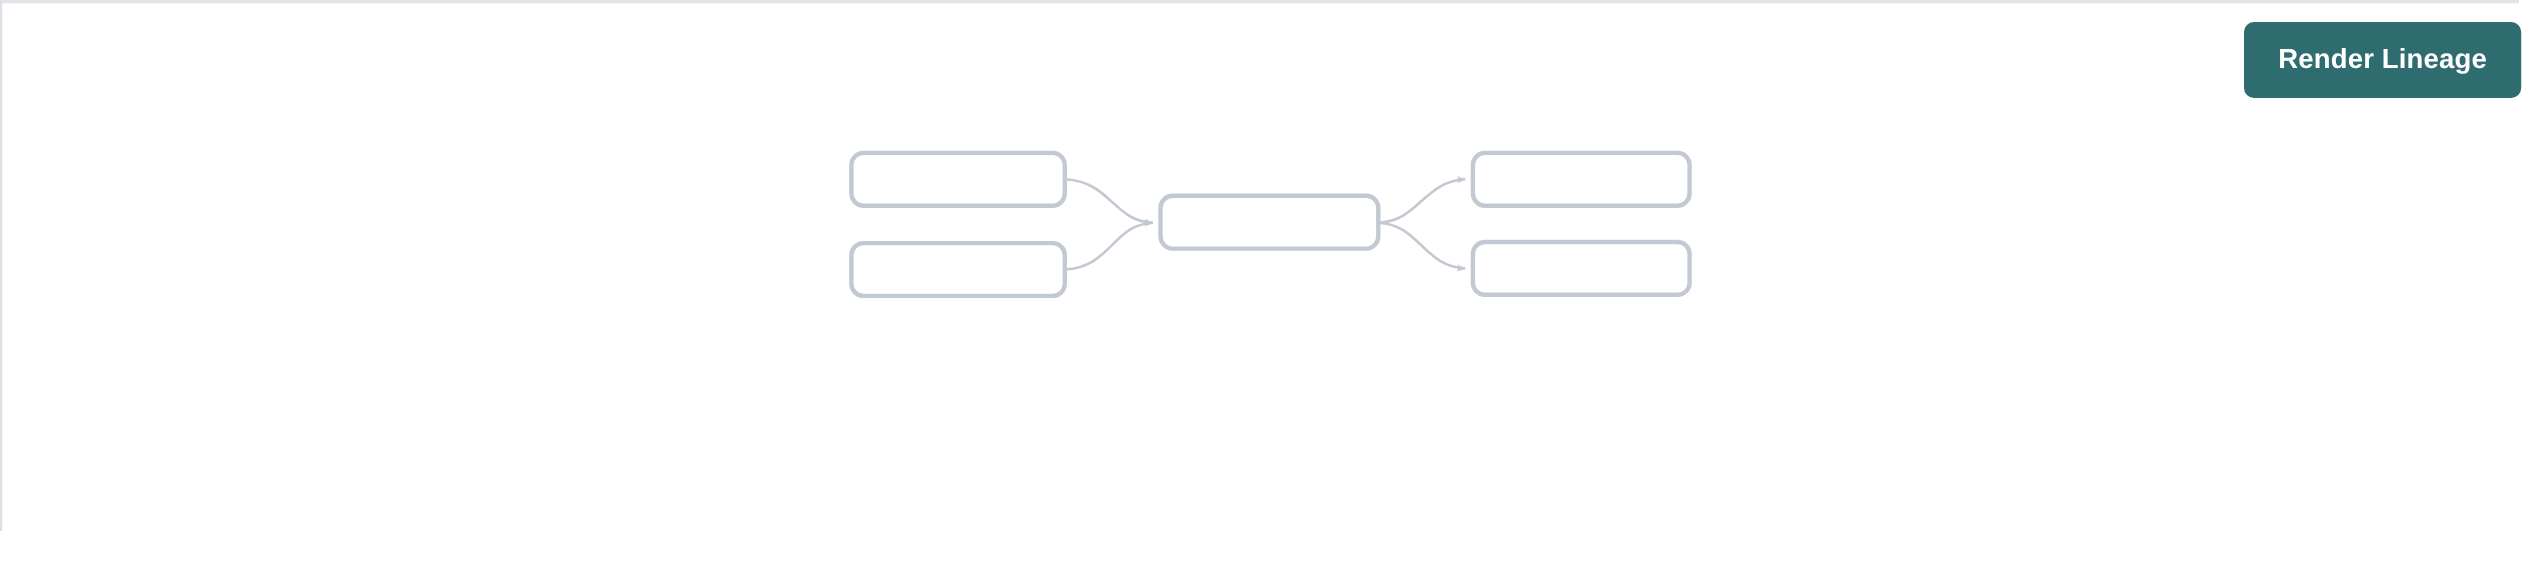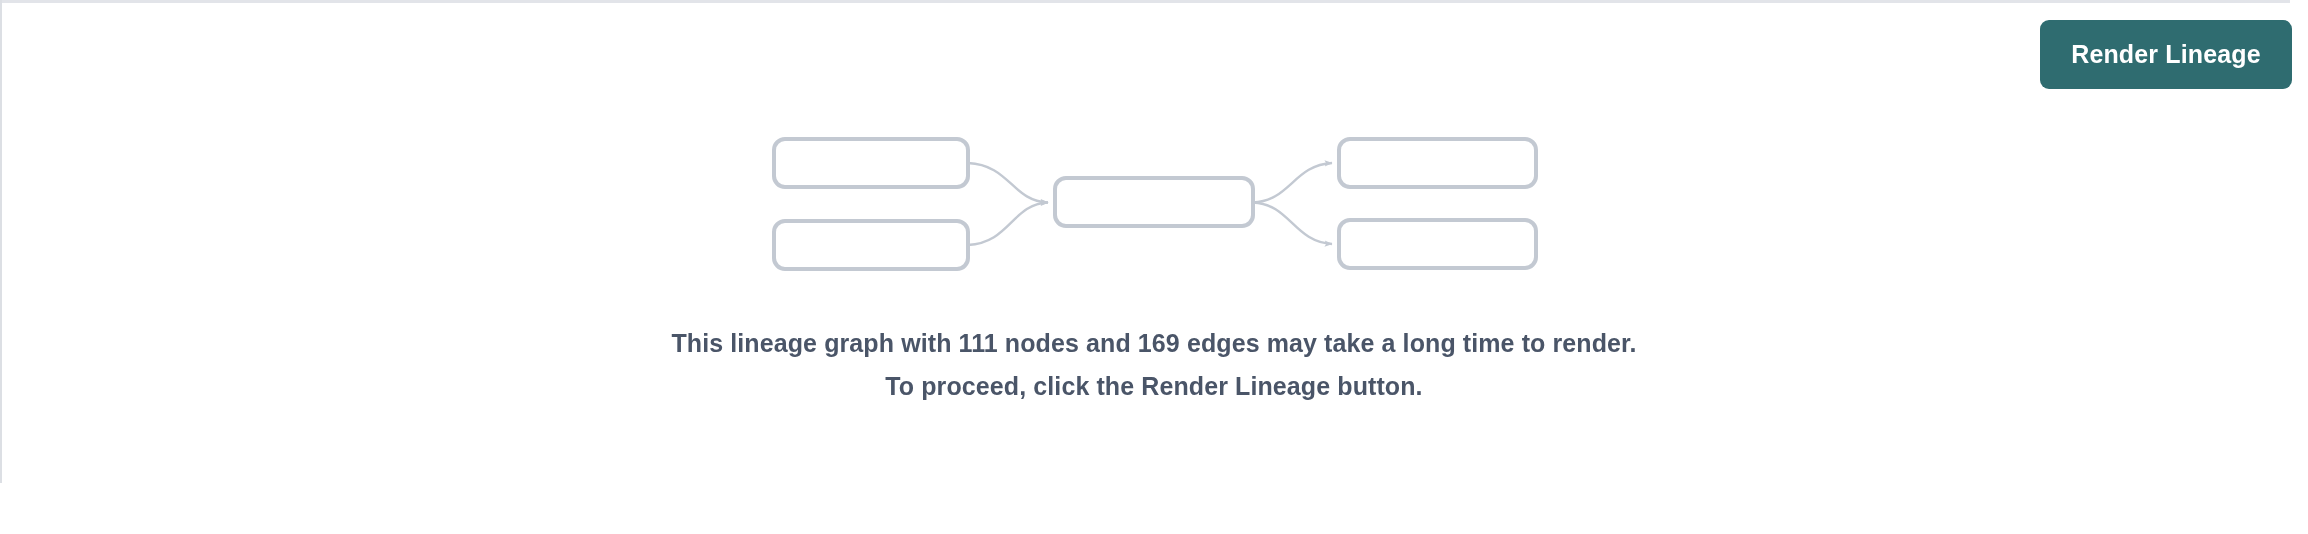--- a/index.html
+++ b/index.html
@@ -129,15 +129,14 @@
       <path class="ph-edge-path" marker-end="url(#ph-arrow)" d="M493,77.5 C530,79 534,117 572,119"></path>
 
       <rect class="ph-node-rect" x="14" y="14" width="194" height="48" rx="11"></rect>
       <rect class="ph-node-rect" x="14" y="96" width="194" height="48" rx="11"></rect>
       <rect class="ph-node-rect" x="295" y="53" width="198" height="48" rx="11"></rect>
       <rect class="ph-node-rect" x="579" y="14" width="197" height="48" rx="11"></rect>
       <rect class="ph-node-rect" x="579" y="95" width="197" height="48" rx="11"></rect>
     </svg>
   </div>
 
-  <div id="lineage-warning-message">This lineage graph with 111 nodes and 169 edges may take a long time to render. To proceed, click the Render Lineage button.</div>
 
 </div>
 
 </body></html>

